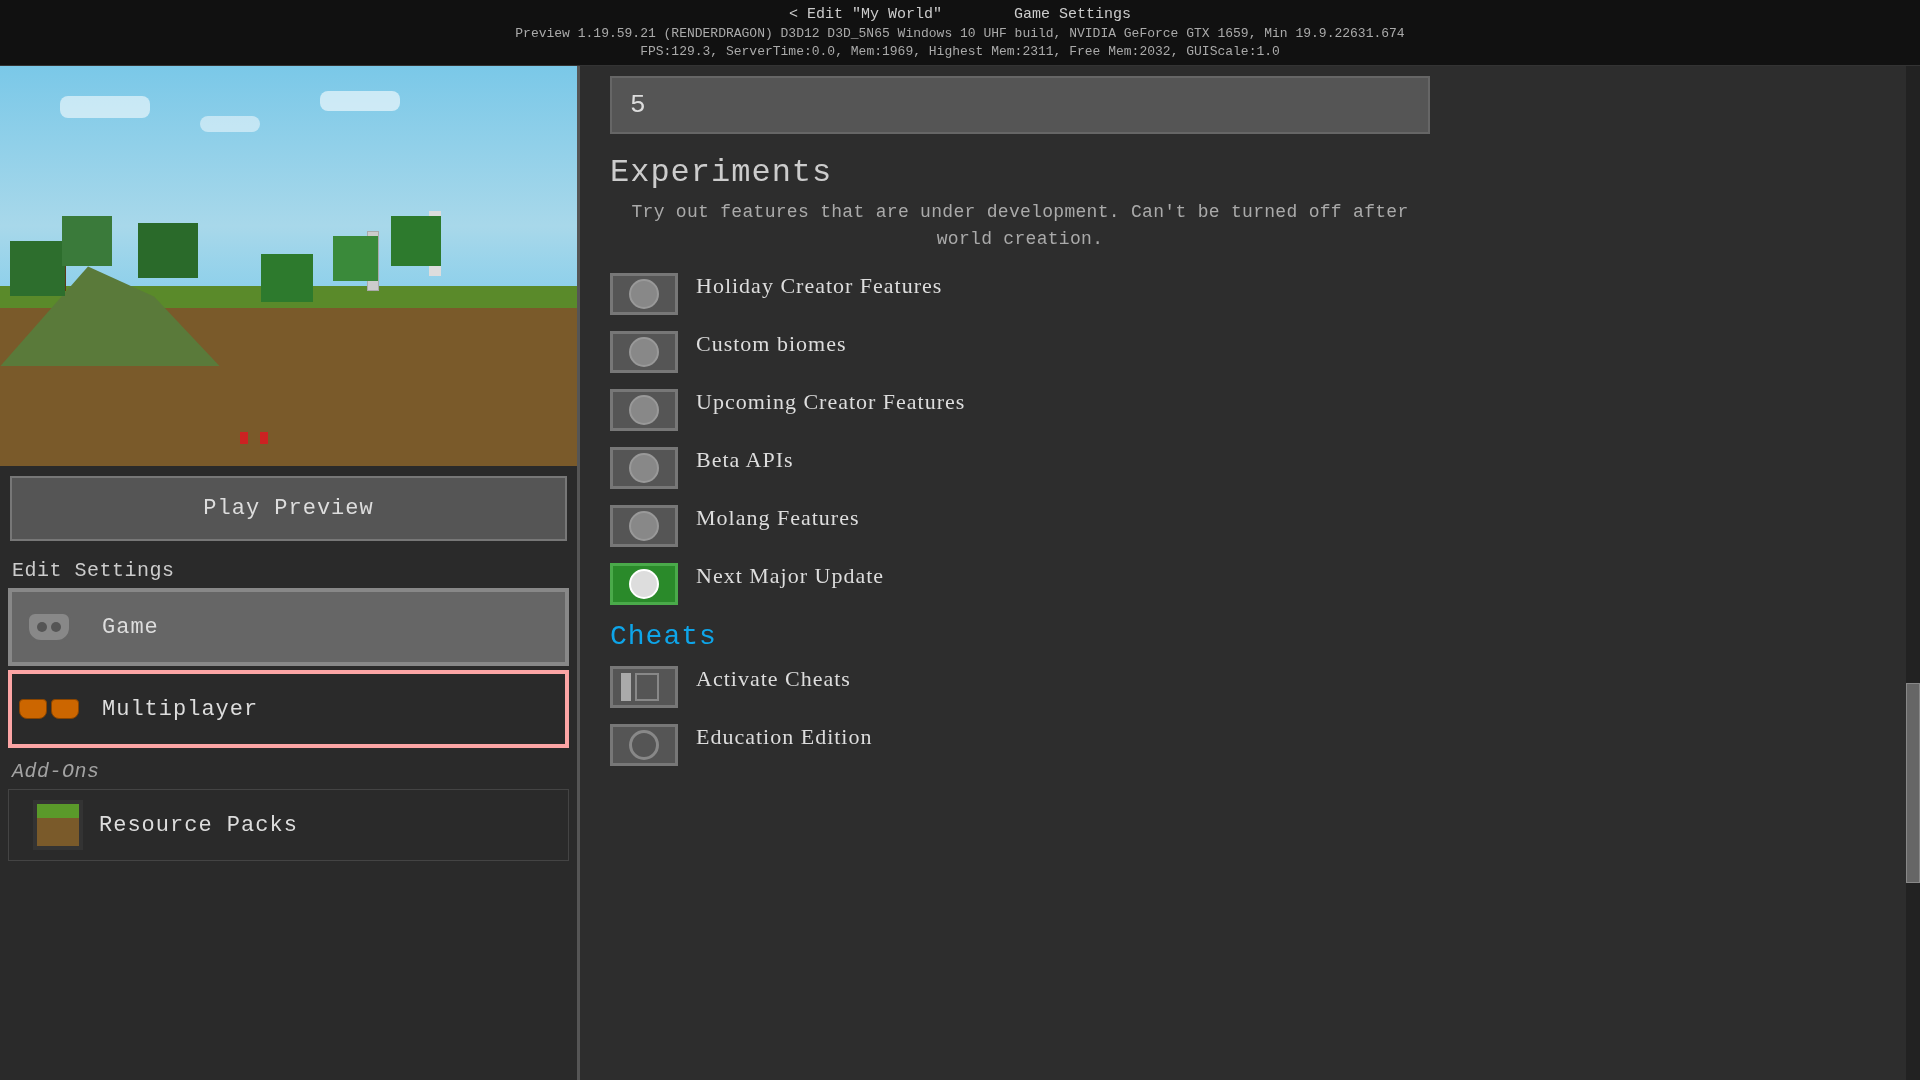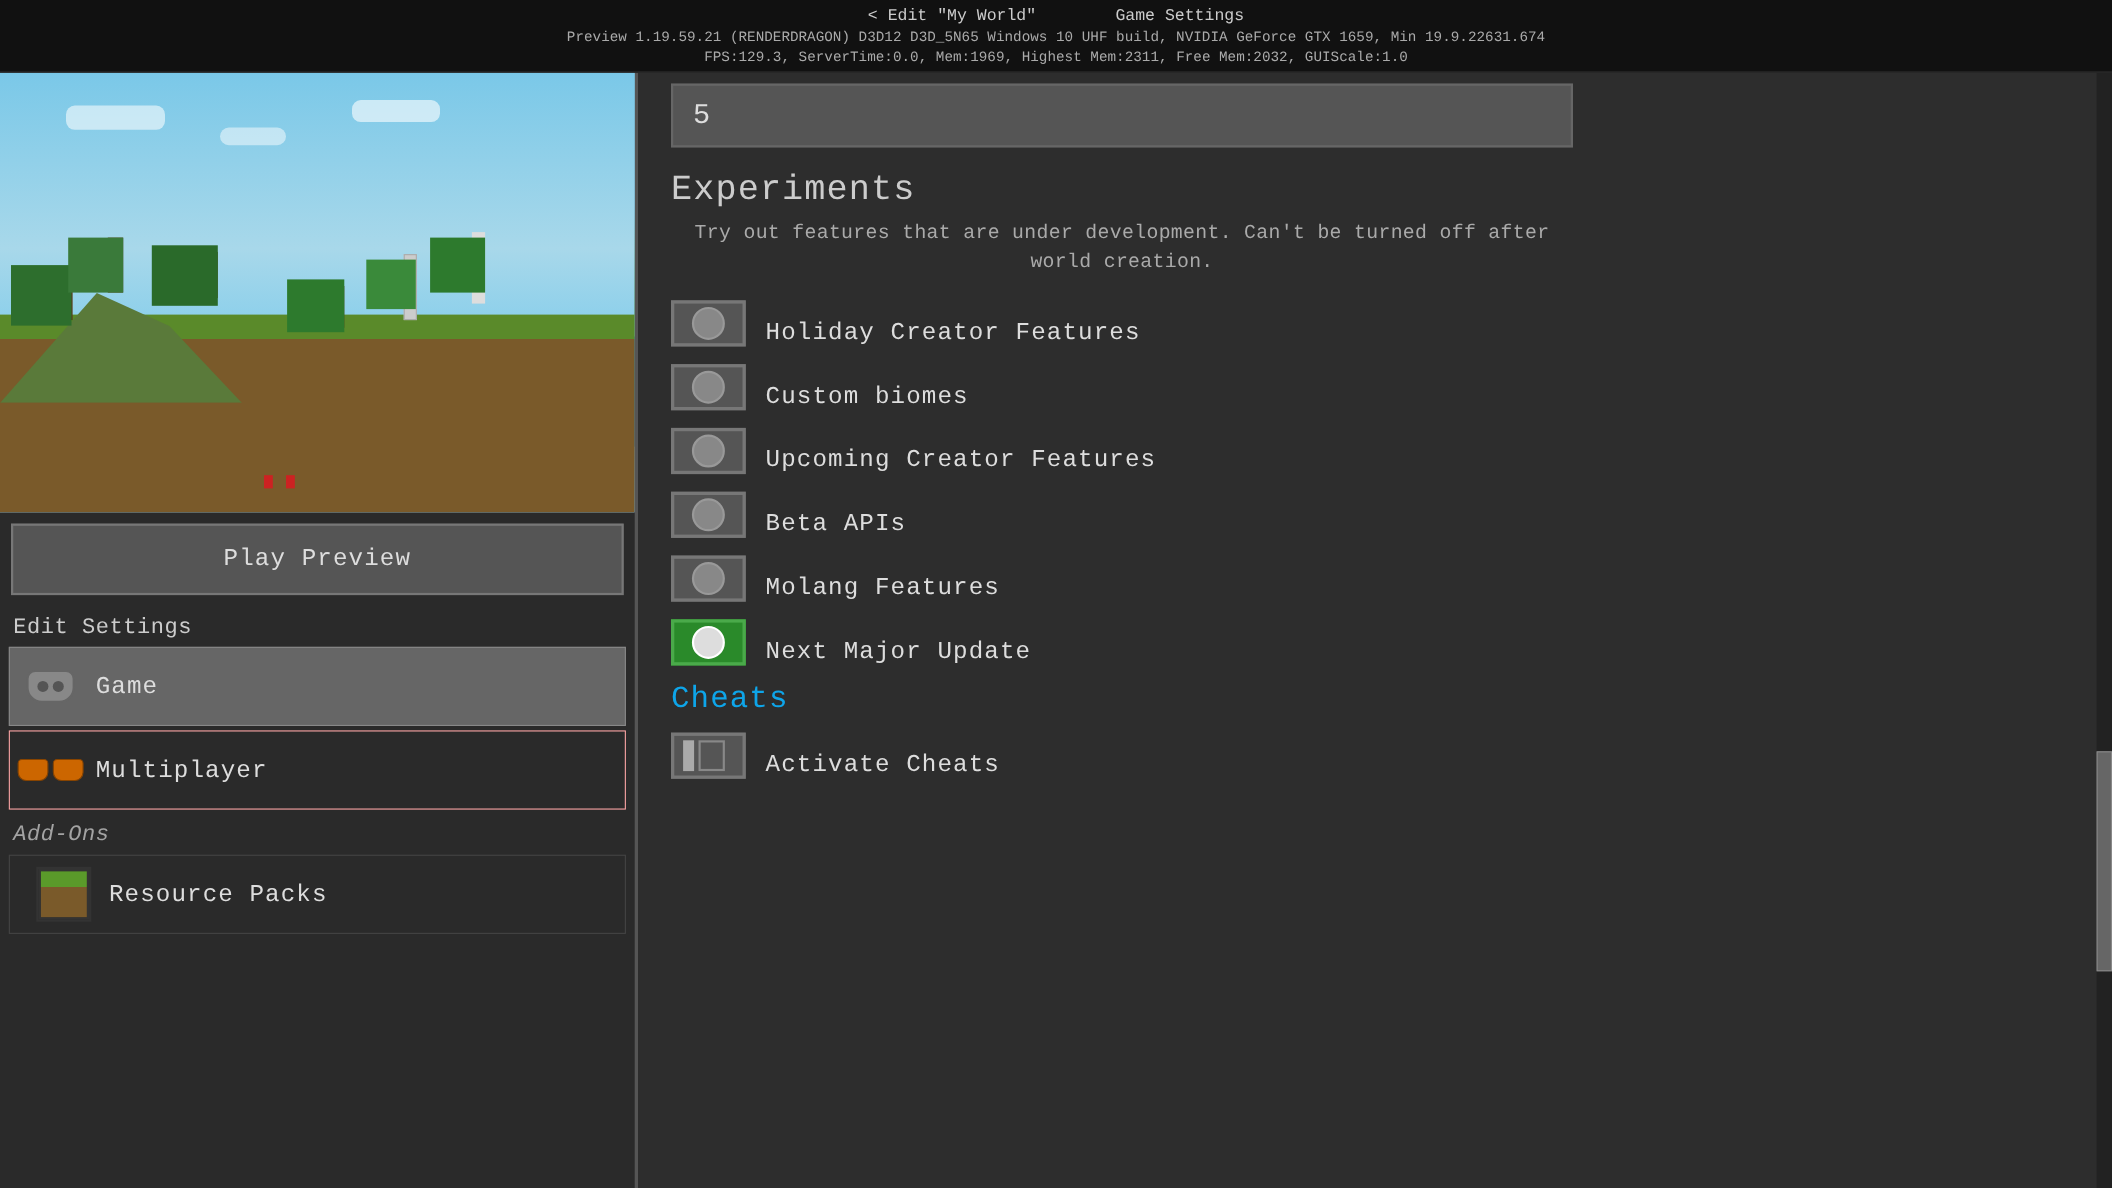--- a/index.html
+++ b/index.html
@@ -100,22 +100,23 @@
       padding: 8px 12px 4px 12px;
       letter-spacing: 0.5px;
     }
 
     
     .menu-item {
       display: flex;
       align-items: center;
       padding: 10px 12px;
       cursor: pointer;
-      border: 1px solid #fca5a5;
+      border: 4px solid #fca5a5;
       margin: 2px 8px;
+      gap: 12px;
     }
 
     .menu-item.active {
       background: #666;
       border-color: #888;
     }
 
     .menu-icon {
       width: 50px;
       height: 50px;
@@ -208,22 +209,23 @@
       margin-bottom: 20px;
       line-height: 1.5;
       max-width: 820px;
       letter-spacing: 0.3px;
       text-align: center;
     }
 
     
     .toggle-row {
       display: flex;
-      align-items: flex-end;
+      align-items: flex-start;
       margin-bottom: 16px;
+      font-family: Liberation Serif, serif;
     }
 
     
     .toggle-switch {
       width: 68px;
       height: 42px;
       background: #555;
       border: 3px solid #777;
       border-radius: 0;
       display: flex;
@@ -554,20 +556,26 @@
       <div class="cheats-section-label" style="margin-top:10px;">Cheats</div>
 
       <div class="toggle-row">
         <div class="activate-cheats-toggle">
           <div class="toggle-bar-left"></div>
           <div class="toggle-bar-right"></div>
         </div>
         <span class="toggle-label">Activate Cheats</span>
       </div>
 
+      <div class="toggle-row">
+        <div class="education-toggle">
+          <div class="education-circle"></div>
+        </div>
+        <span class="toggle-label">Education Edition</span>
+      </div>
 
     </div>
 
     <div class="right-scrollbar">
       <div class="scrollbar-thumb" style="top:60%;height:200px;"></div>
     </div>
 
   </div>
 
 </div>

